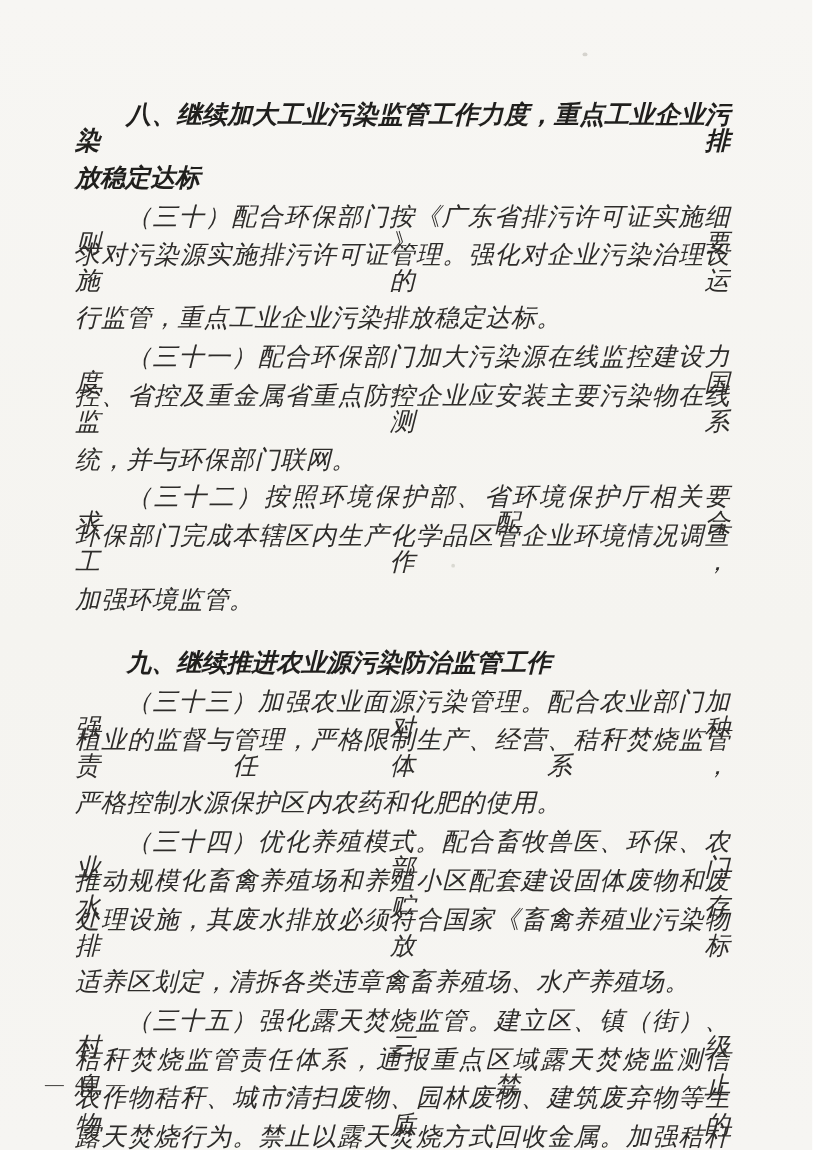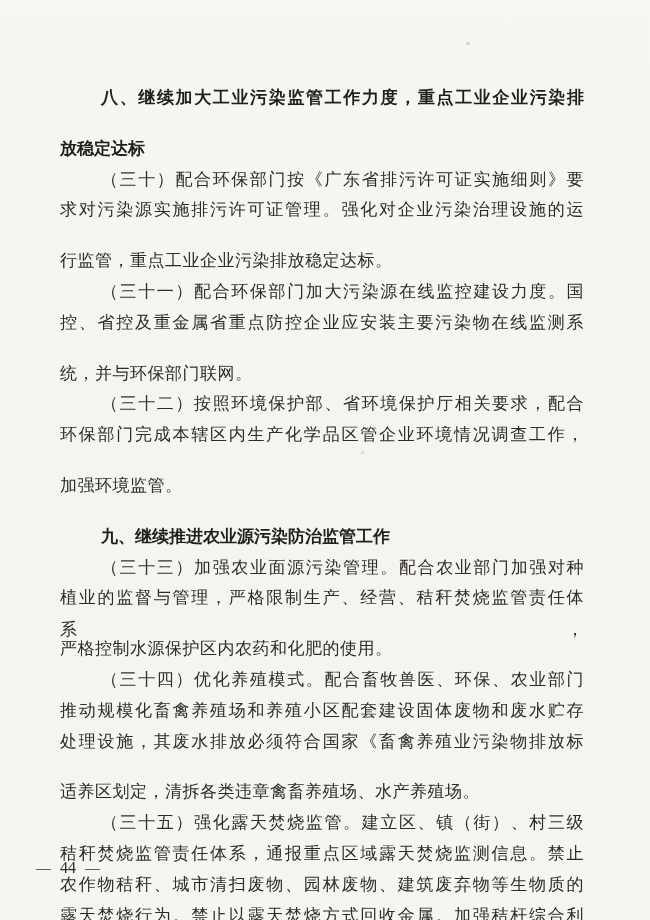--- a/index.html
+++ b/index.html
@@ -16,26 +16,27 @@
     color: #2b2b2b;
   }
   .textblock {
     position: absolute;
     left: 60px;
     top: 82px;
     width: 524px;
   }
   .ln {
     height: 30.8px;
-    line-height: 32px;
-    font-size: 17px;
+    line-height: 21px;
+    font-size: 20px;
     letter-spacing: 0.5px;
     text-align: justify;
     white-space: normal;
     color: #2e2c2a;
+    font-style: italic;
   }
   .ln.full {
     text-align-last: justify;
   }
   .ln.end {
     text-align-last: left;
     margin-top: 20px;
   }
   .ln.indent {
     text-indent: 41px;

